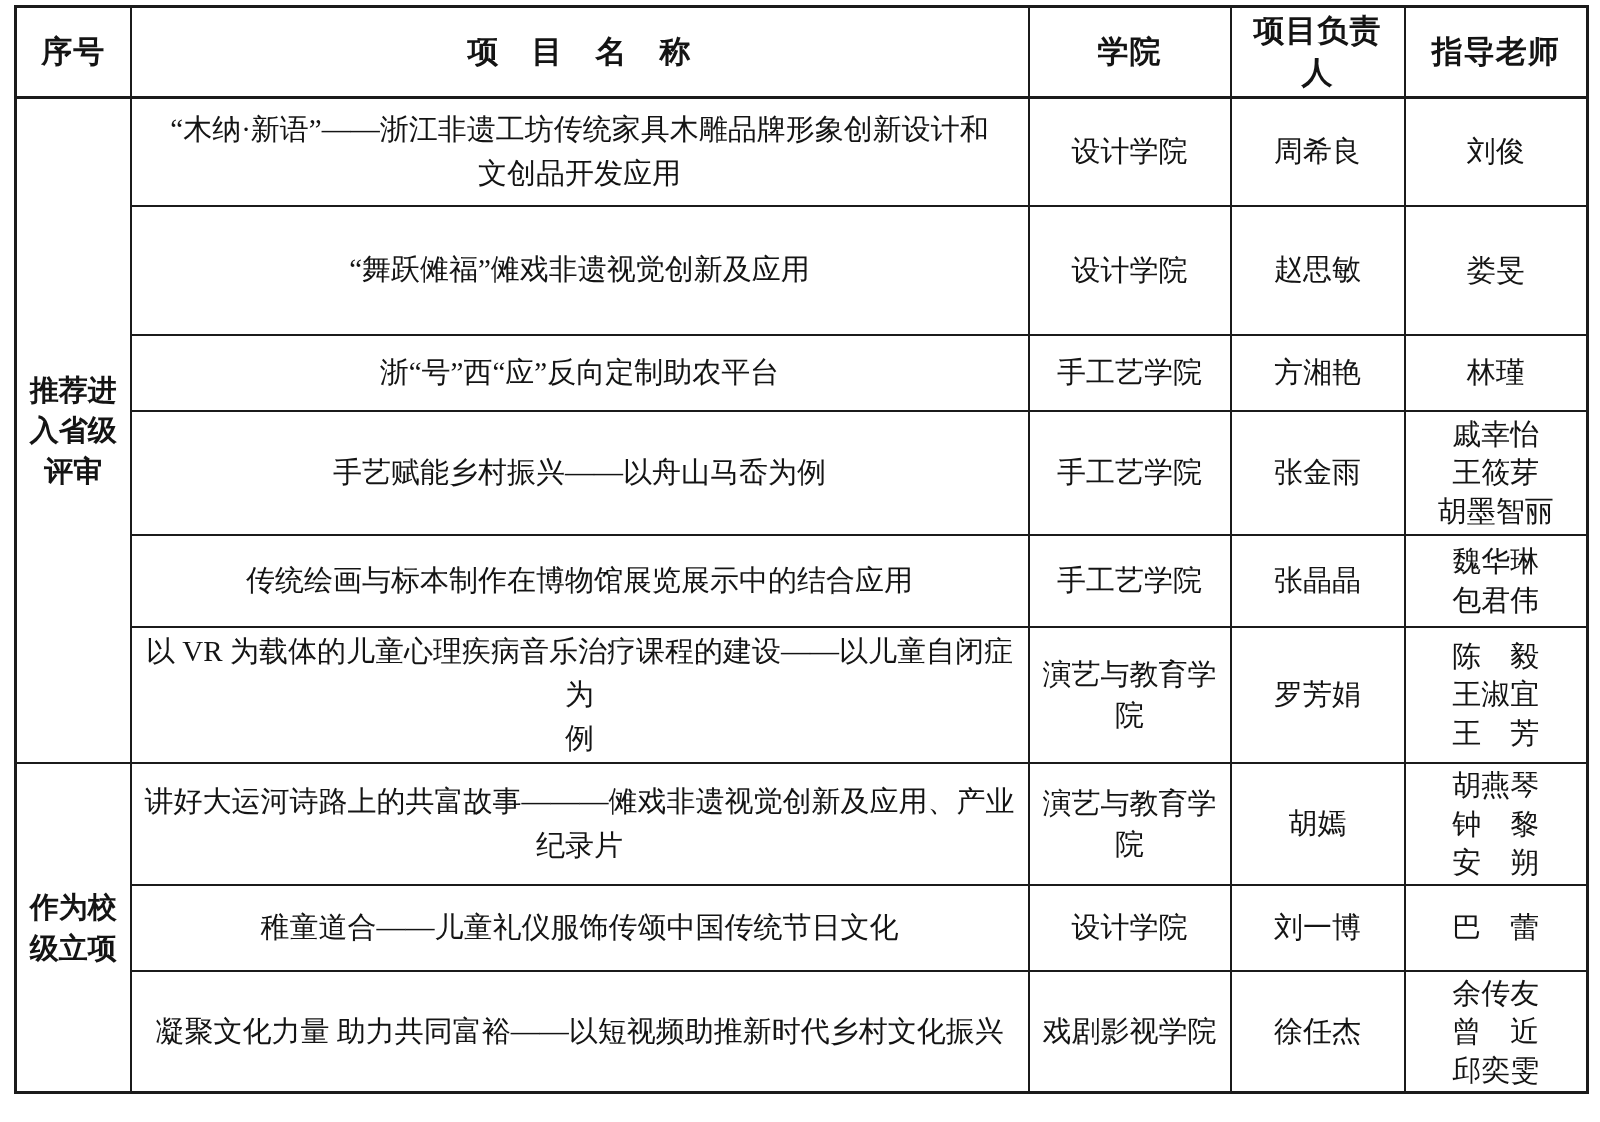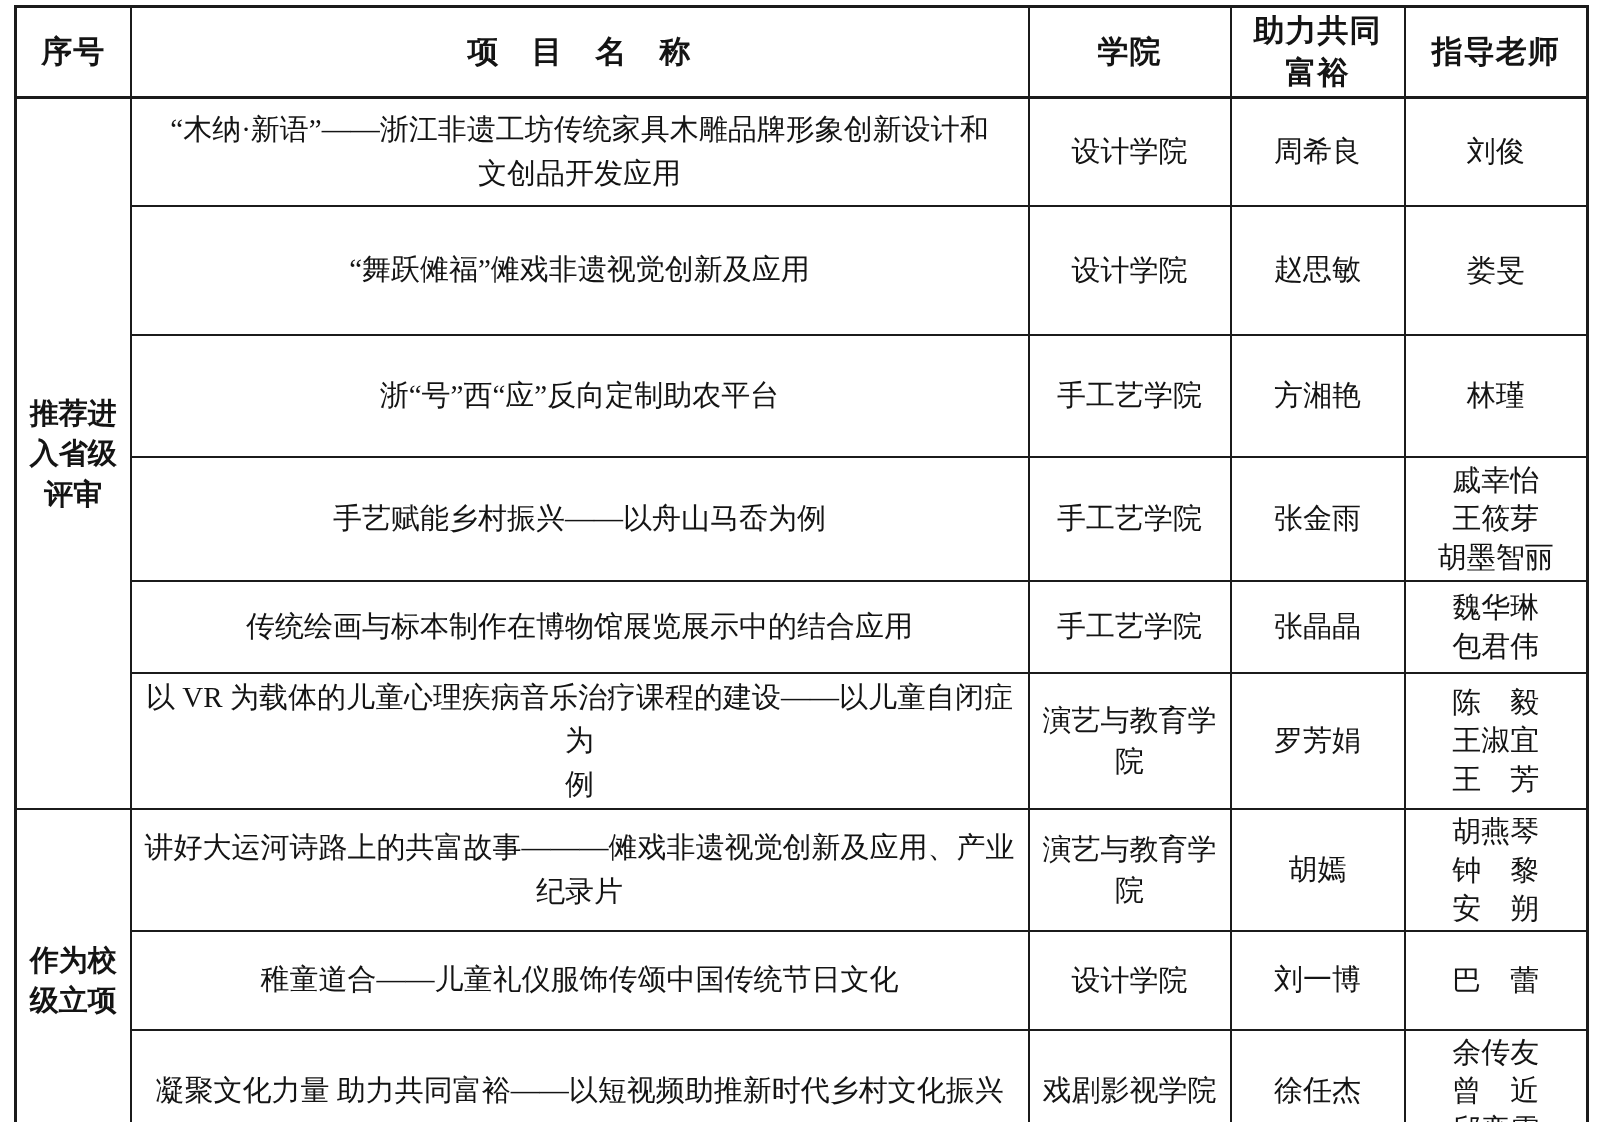--- a/index.html
+++ b/index.html
@@ -70,42 +70,42 @@
       <col style="width:898px">
       <col style="width:202px">
       <col style="width:174px">
       <col style="width:183px">
     </colgroup>
     <thead>
       <tr style="height:83px">
         <th>序号</th>
         <th>项　目　名　称</th>
         <th>学院</th>
-        <th>助力共同富裕</th>
+        <th>项目负责人</th>
         <th>指导老师</th>
       </tr>
     </thead>
     <tbody>
       <tr style="height:108px">
         <td class="group-cell" rowspan="6">推荐进
 入省级
 评审</td>
         <td class="col-project">“木纳·新语”——浙江非遗工坊传统家具木雕品牌形象创新设计和
 文创品开发应用</td>
         <td class="col-college">设计学院</td>
         <td class="col-leader">周希良</td>
         <td class="col-advisor">刘俊</td>
       </tr>
       <tr style="height:129px">
         <td class="col-project">“舞跃傩福”傩戏非遗视觉创新及应用</td>
         <td class="col-college">设计学院</td>
         <td class="col-leader">赵思敏</td>
         <td class="col-advisor">娄旻</td>
       </tr>
-      <tr style="height:122px">
+      <tr style="height:76px">
         <td class="col-project">浙“号”西“应”反向定制助农平台</td>
         <td class="col-college">手工艺学院</td>
         <td class="col-leader">方湘艳</td>
         <td class="col-advisor">林瑾</td>
       </tr>
       <tr style="height:124px">
         <td class="col-project">手艺赋能乡村振兴——以舟山马岙为例</td>
         <td class="col-college">手工艺学院</td>
         <td class="col-leader">张金雨</td>
         <td class="col-advisor">戚幸怡
@@ -134,21 +134,21 @@
 级立项</td>
         <td class="col-project">讲好大运河诗路上的共富故事———傩戏非遗视觉创新及应用、产业
 纪录片</td>
         <td class="col-college">演艺与教育学
 院</td>
         <td class="col-leader">胡嫣</td>
         <td class="col-advisor">胡燕琴
 钟　黎
 安　朔</td>
       </tr>
-      <tr style="height:99px">
+      <tr style="height:86px">
         <td class="col-project">稚童道合——儿童礼仪服饰传颂中国传统节日文化</td>
         <td class="col-college">设计学院</td>
         <td class="col-leader">刘一博</td>
         <td class="col-advisor">巴　蕾</td>
       </tr>
       <tr style="height:118px">
         <td class="col-project">凝聚文化力量 助力共同富裕——以短视频助推新时代乡村文化振兴</td>
         <td class="col-college">戏剧影视学院</td>
         <td class="col-leader">徐任杰</td>
         <td class="col-advisor">余传友

